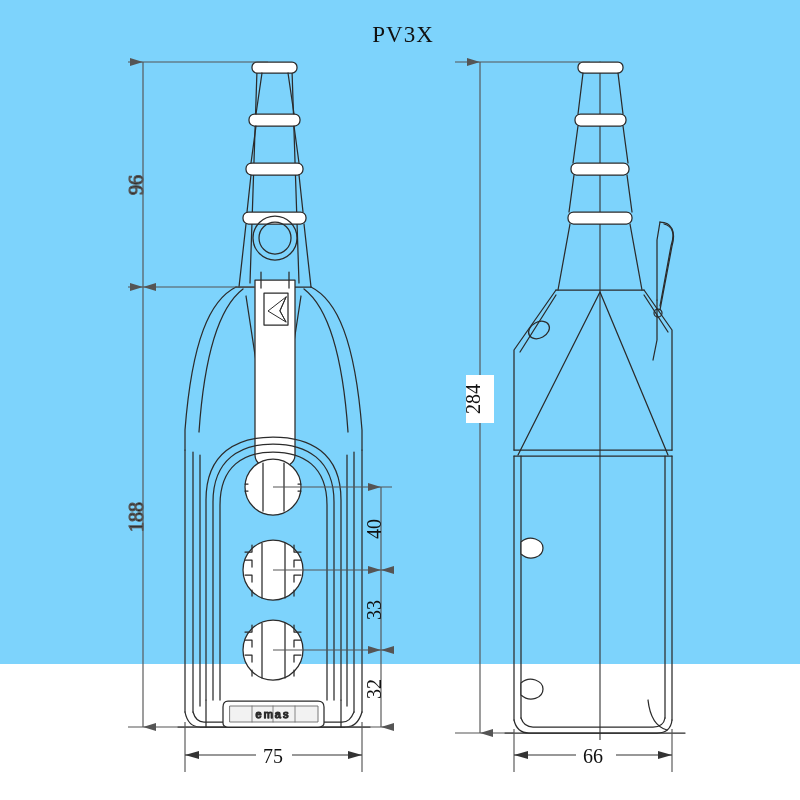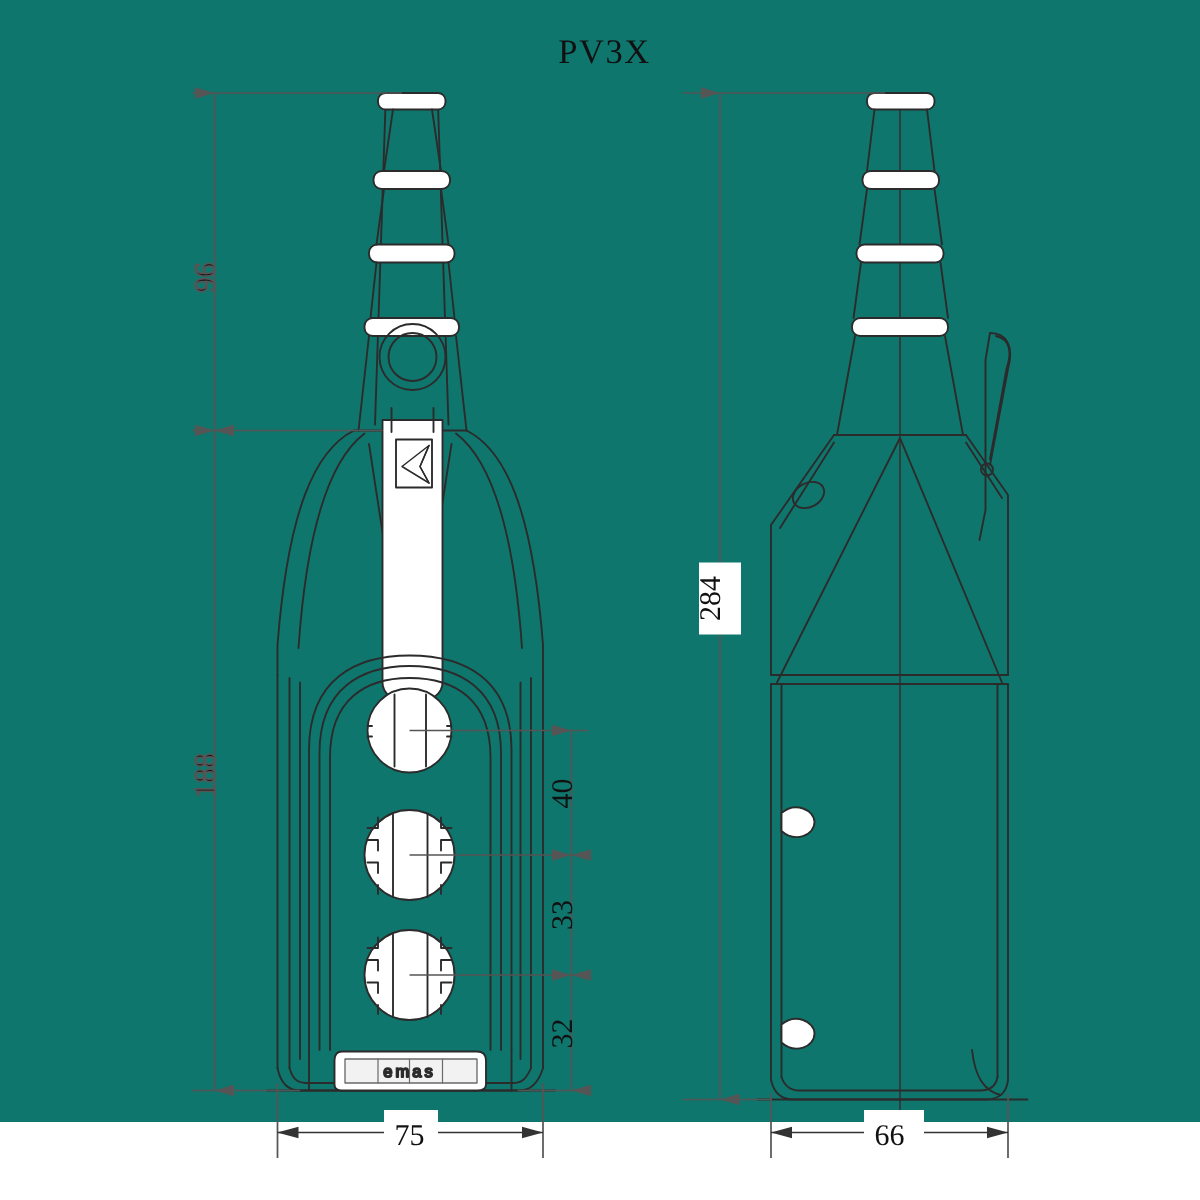--- a/index.html
+++ b/index.html
@@ -1,18 +1,18 @@
 <!DOCTYPE html>
 <html><head>
 <meta charset="utf-8">
 <style>
   html,body{margin:0;padding:0;background:#ffffff;}
   body{width:800px;height:800px;overflow:hidden;
        font-family:"Liberation Serif",serif;color:#1a1a1a;}
-  #sheet{position:relative;width:800px;height:748px;background:#0f766e;}
+  #sheet{position:relative;width:800px;height:664px;background:#7dd3fc;}
   svg{display:block;}
   .ttl{font-family:"Liberation Serif",serif;font-size:23px;fill:#111;
        letter-spacing:1px;}
   .dim{font-family:"Liberation Serif",serif;font-size:20px;fill:#111;}
   .brand{font-family:"Liberation Sans",sans-serif;font-size:11px;
          letter-spacing:2px;fill:#4a4a4a;}
 </style>
 </head>
 <body>
 

